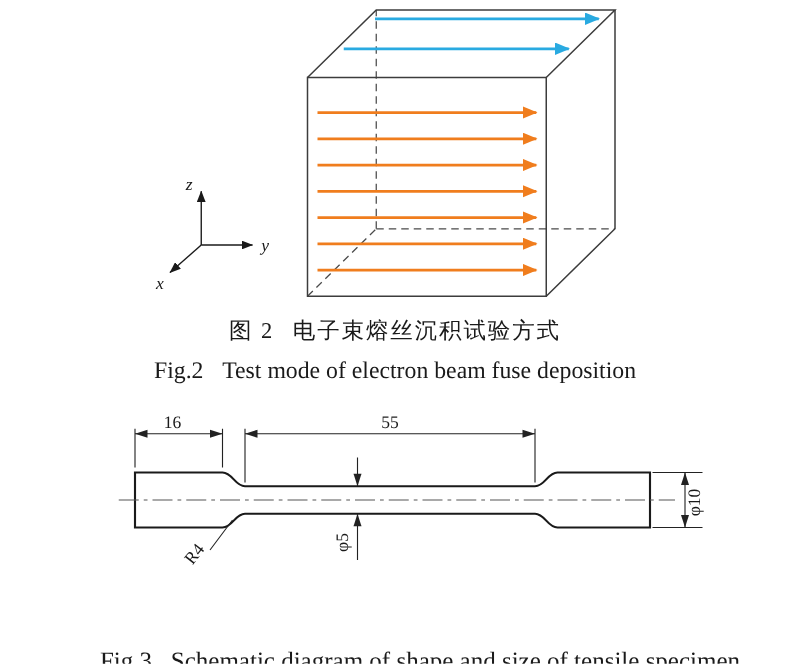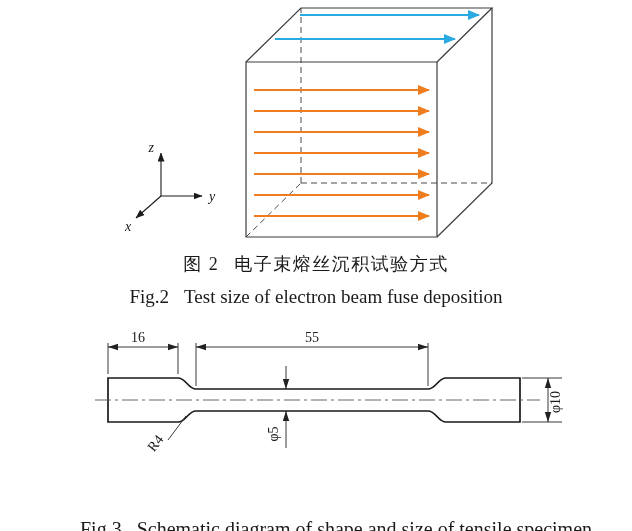--- a/index.html
+++ b/index.html
@@ -79,21 +79,21 @@
       <text class="axis-label" x="154" y="152" text-anchor="end">z</text>
       <text class="axis-label" x="209" y="201" text-anchor="start">y</text>
       <text class="axis-label" x="128" y="231" text-anchor="middle">x</text>
     </g>
   </svg>
 
   <div class="caption cap2zh">
     <span>图 2</span><span class="gap">电子束熔丝沉积试验方式</span>
   </div>
   <div class="caption cap2en">
-    <span>Fig.2</span><span class="gap">Test size of electron beam fuse deposition</span>
+    <span>Fig.2</span><span class="gap">Test mode of electron beam fuse deposition</span>
   </div>
 
   <svg id="fig3-svg" width="632" height="130" viewBox="0 0 632 130">
 
     <g>
       <line class="dim" x1="108" y1="13" x2="108" y2="44"></line>
       <line class="dim" x1="178" y1="13" x2="178" y2="44"></line>
       <line class="dim" x1="108" y1="17" x2="178" y2="17"></line>
       <path class="dimhead" d="M108,17 L118,13.8 L118,20.2 Z"></path>
       <path class="dimhead" d="M178,17 L168,13.8 L168,20.2 Z"></path>

